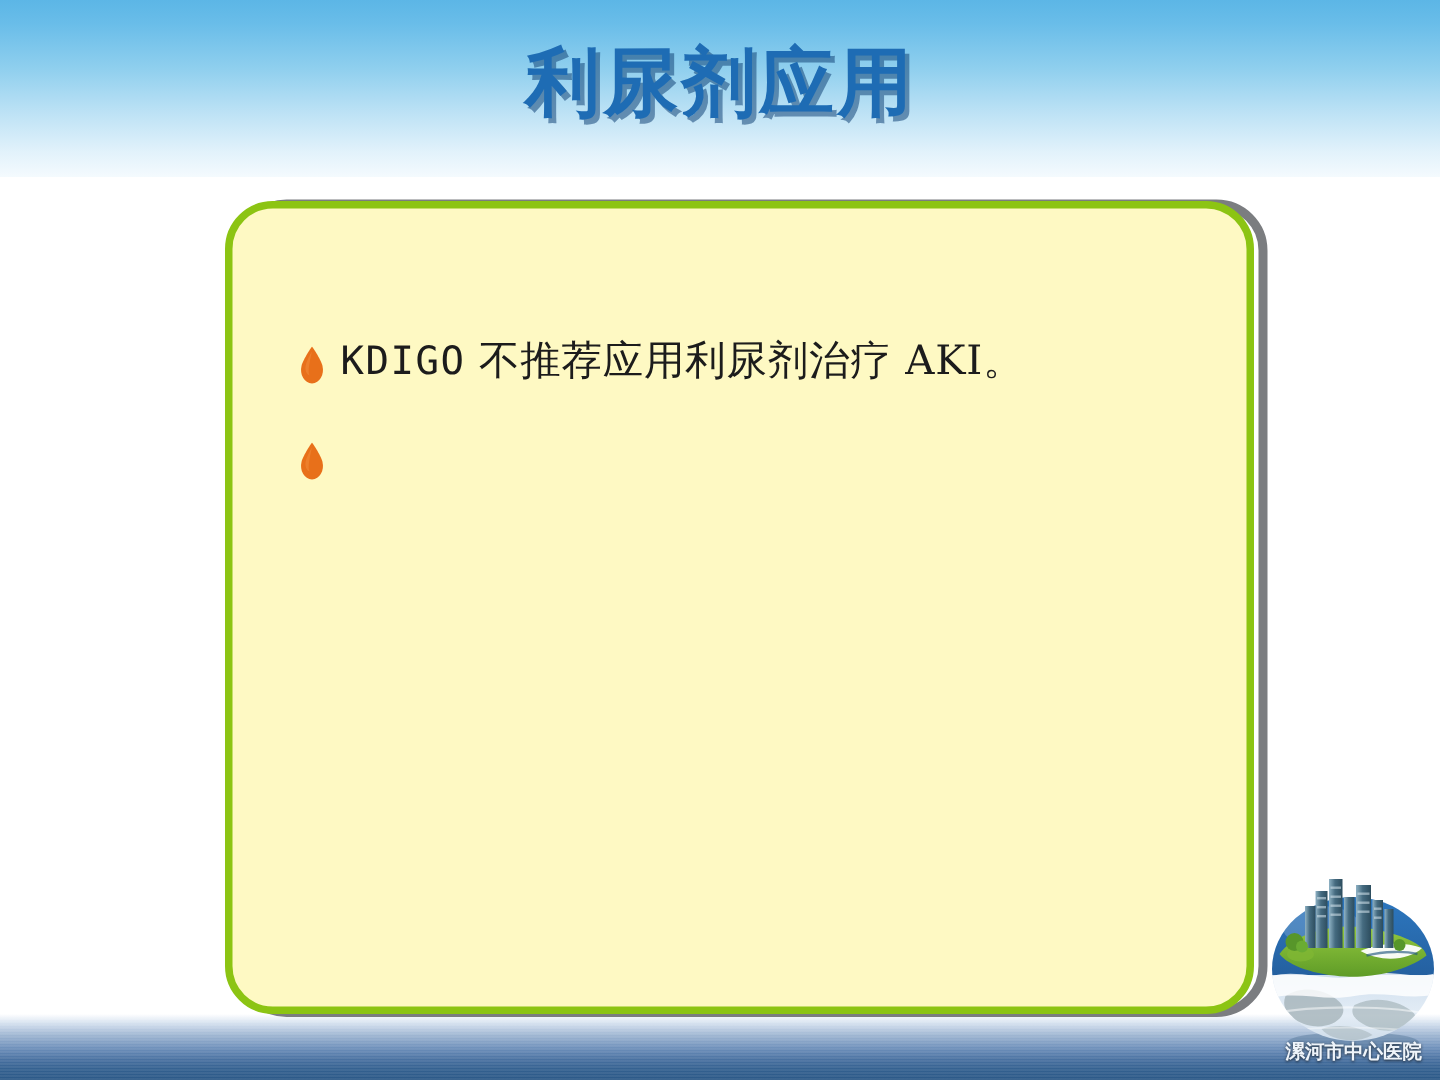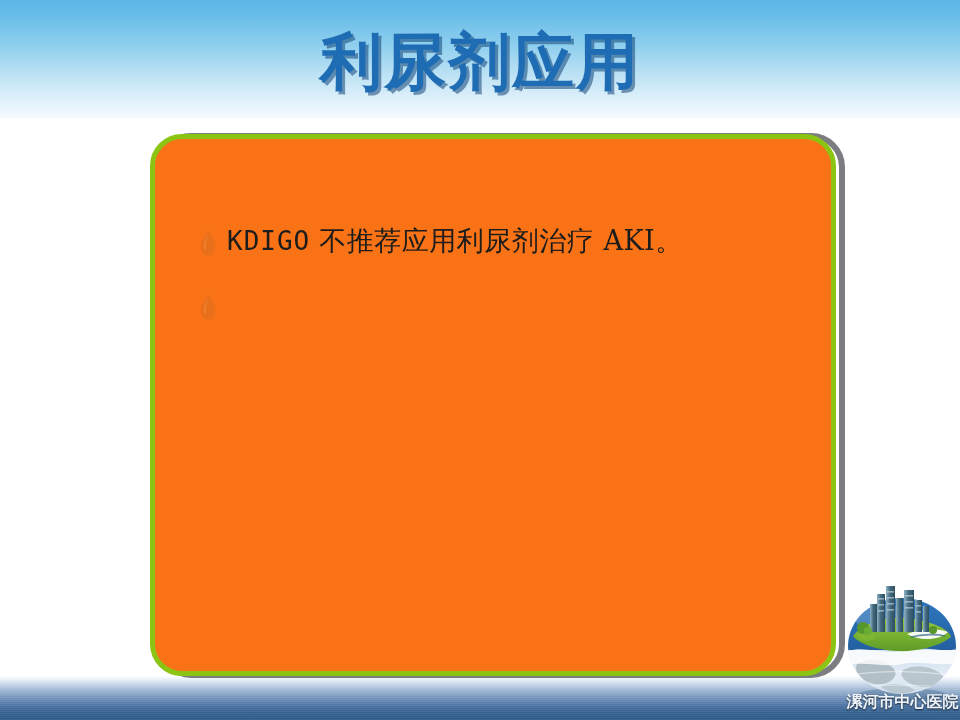--- a/index.html
+++ b/index.html
@@ -73,21 +73,21 @@
   }
 
   
   .title {
     position: absolute;
     left: 0;
     top: 28px;
     width: 960px;
     text-align: center;
     font-family: "DejaVu Sans", "Liberation Sans", sans-serif;
-    font-size: 62px;
+    font-size: 50px;
     font-weight: bold;
     letter-spacing: 2px;
     color: #1e6cb4;
     text-shadow: 3px 3px 0 rgba(20, 70, 120, 0.55);
     line-height: 1.1;
     white-space: nowrap;
   }
 
   
   .box-wrap {
@@ -112,21 +112,21 @@
 
   .box-border {
     position: absolute;
     left: 0;
     top: 6px;
     width: 686px;
     height: 542px;
     box-sizing: border-box;
     border: 5px solid #8cc413;
     border-radius: 32px;
-    background: #f97316;
+    background: #fef9c3;
   }
 
   
   .bullets {
     position: absolute;
     left: 44px;
     top: 84px;
     right: 26px;
   }
 
@@ -170,21 +170,21 @@
 
   .logo-globe { position: absolute; left: 0; top: 0; }
 
   .logo-caption {
     position: absolute;
     left: 0;
     top: 114px;
     width: 115px;
     text-align: center;
     font-family: "DejaVu Sans", "Liberation Sans", sans-serif;
-    font-size: 16px;
+    font-size: 13px;
     font-weight: bold;
     color: #eef4fa;
     text-shadow: 0 1px 2px rgba(0,0,0,0.75);
     letter-spacing: 0px;
     white-space: nowrap;
   }
 </style>
 </head>
 <body>
 

